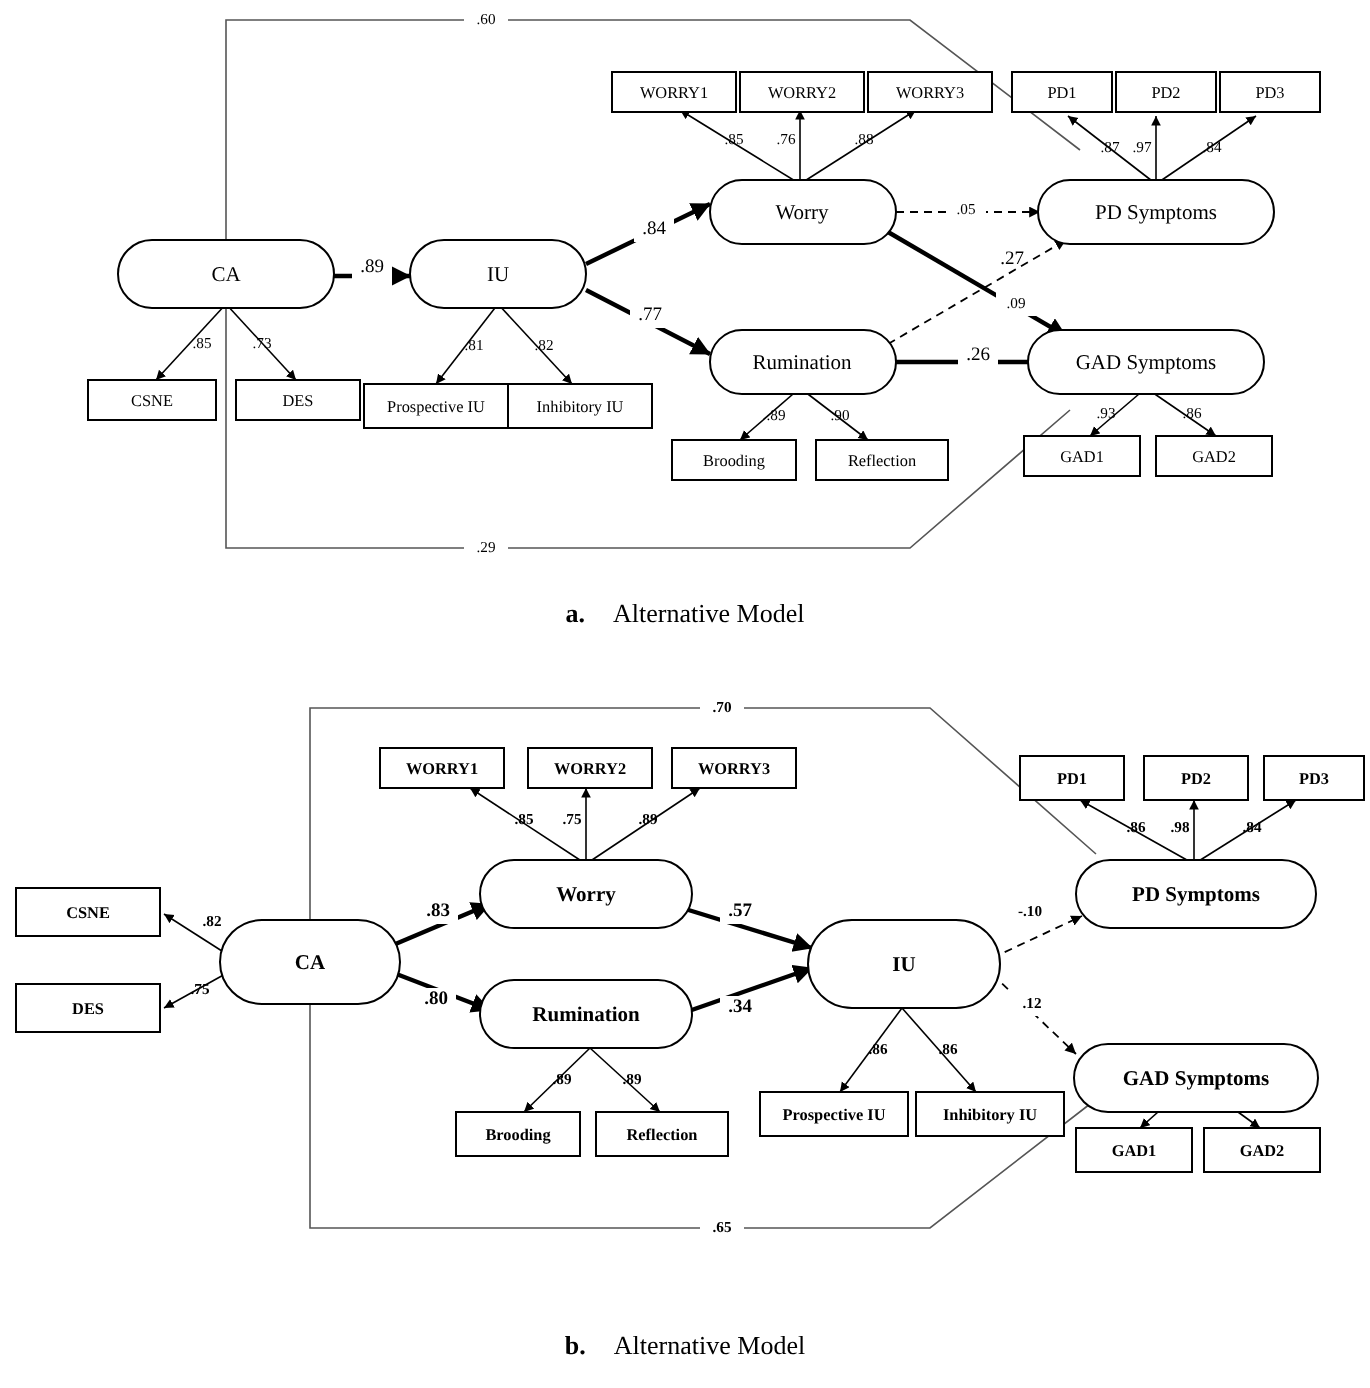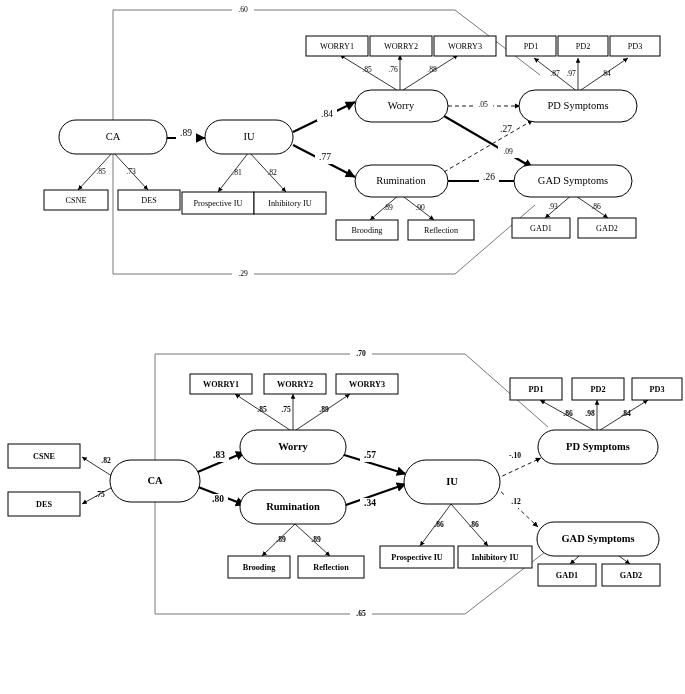--- a/index.html
+++ b/index.html
@@ -200,20 +200,23 @@
         <rect class="node-ellipse" x="519" y="90" width="118" height="32" rx="16" ry="16"></rect>
         <text class="t-lat" x="578" y="107">PD Symptoms</text>
       </g>
       <g>
         <rect class="node-ellipse" x="514" y="165" width="118" height="32" rx="16" ry="16"></rect>
         <text class="t-lat" x="573" y="182">GAD Symptoms</text>
       </g>
     </svg>
   </div>
 
+  <div class="caption" id="caption-a">
+    <span class="lbl">a.</span><span class="txt">Alternative Model</span>
+  </div>
 
   <div class="panel" id="panel-b">
     <svg width="685" height="300" viewBox="0 0 685 300">
       <defs>
         <marker id="ahThinB" markerWidth="7" markerHeight="7" refX="6" refY="3" orient="auto" markerUnits="strokeWidth">
           <path d="M0,0 L6,3 L0,6 z" fill="#000"></path>
         </marker>
         <marker id="ahBoldB" markerWidth="5" markerHeight="5" refX="4.2" refY="2.2" orient="auto" markerUnits="strokeWidth">
           <path d="M0,0 L4.4,2.2 L0,4.4 z" fill="#000"></path>
         </marker>
@@ -365,14 +368,17 @@
         <rect class="node-ellipse" x="538" y="98" width="120" height="34" rx="17" ry="17"></rect>
         <text class="t-lat" x="598" y="116">PD Symptoms</text>
       </g>
       <g>
         <rect class="node-ellipse" x="537" y="190" width="122" height="34" rx="17" ry="17"></rect>
         <text class="t-lat" x="598" y="208">GAD Symptoms</text>
       </g>
     </svg>
   </div>
 
+  <div class="caption" id="caption-b">
+    <span class="lbl">b.</span><span class="txt">Alternative Model</span>
+  </div>
 
 </div>
 
 </body></html>

